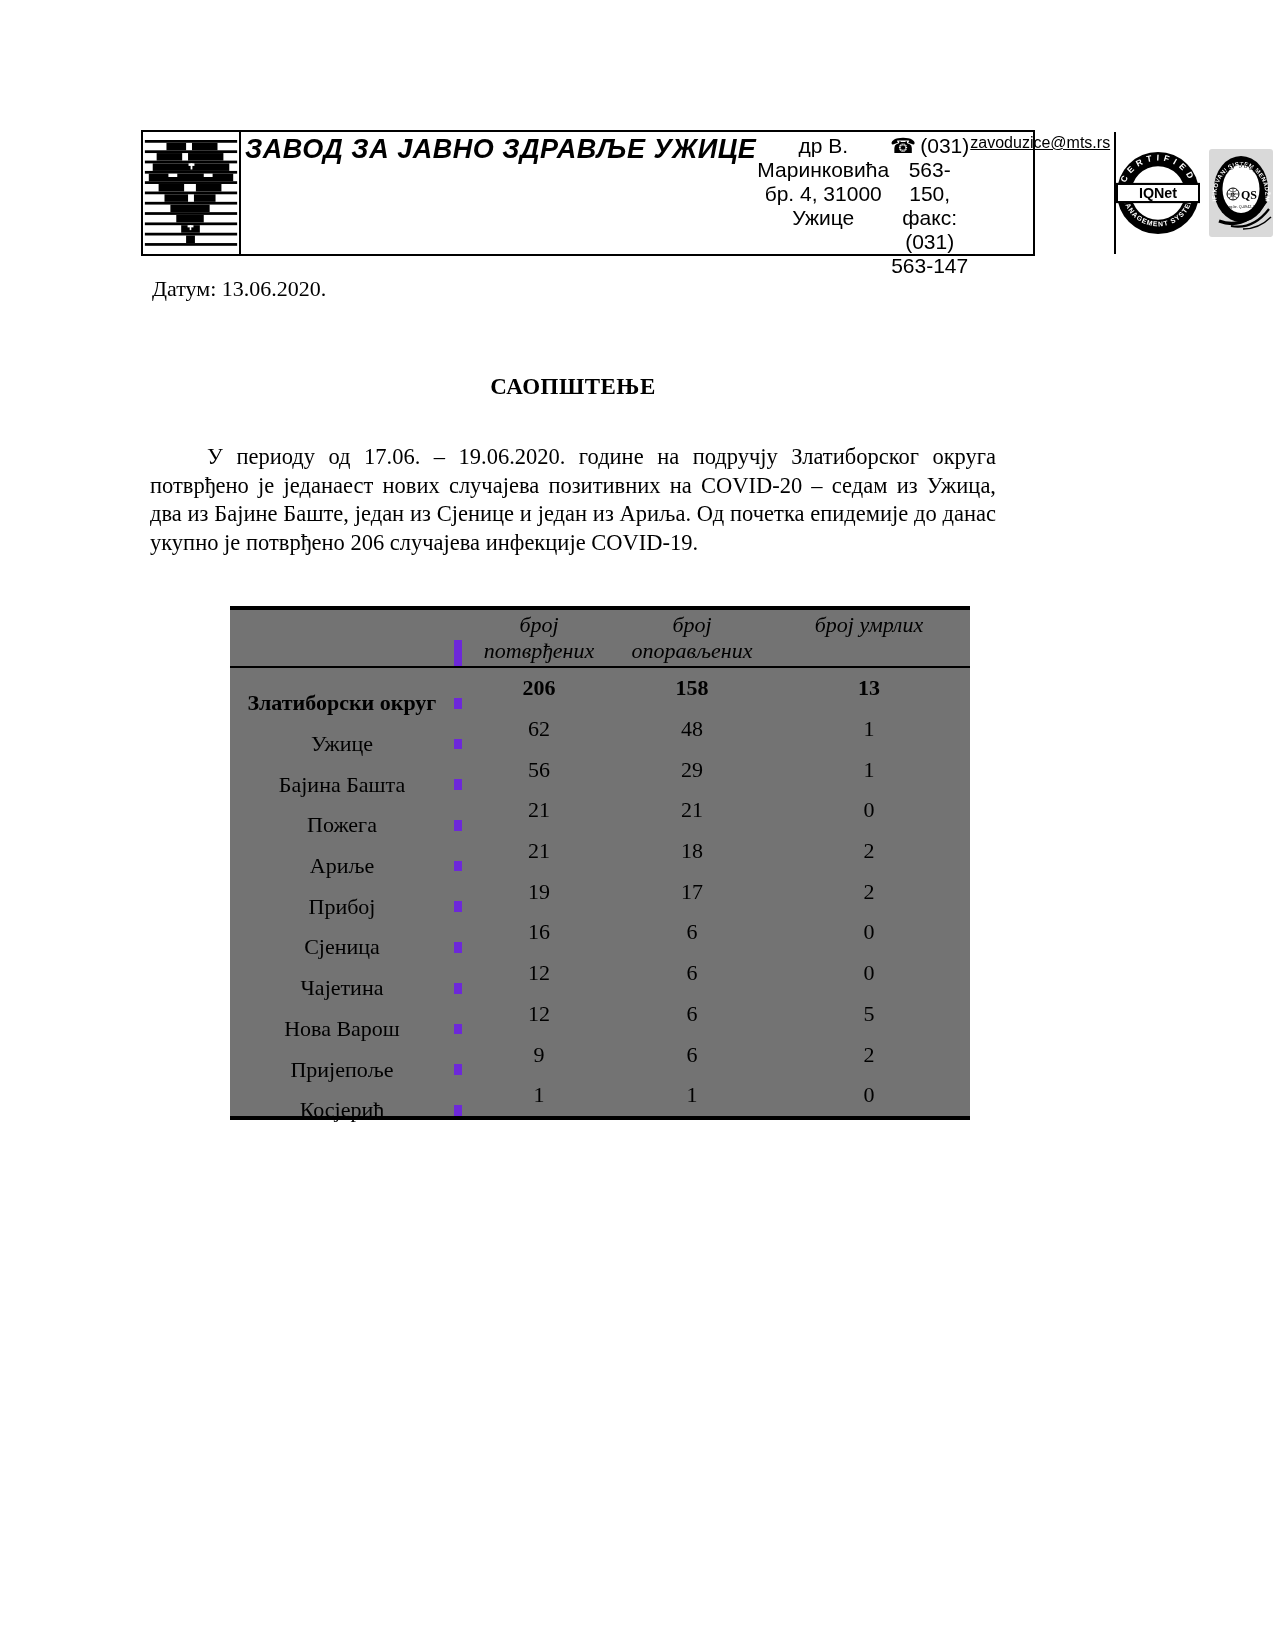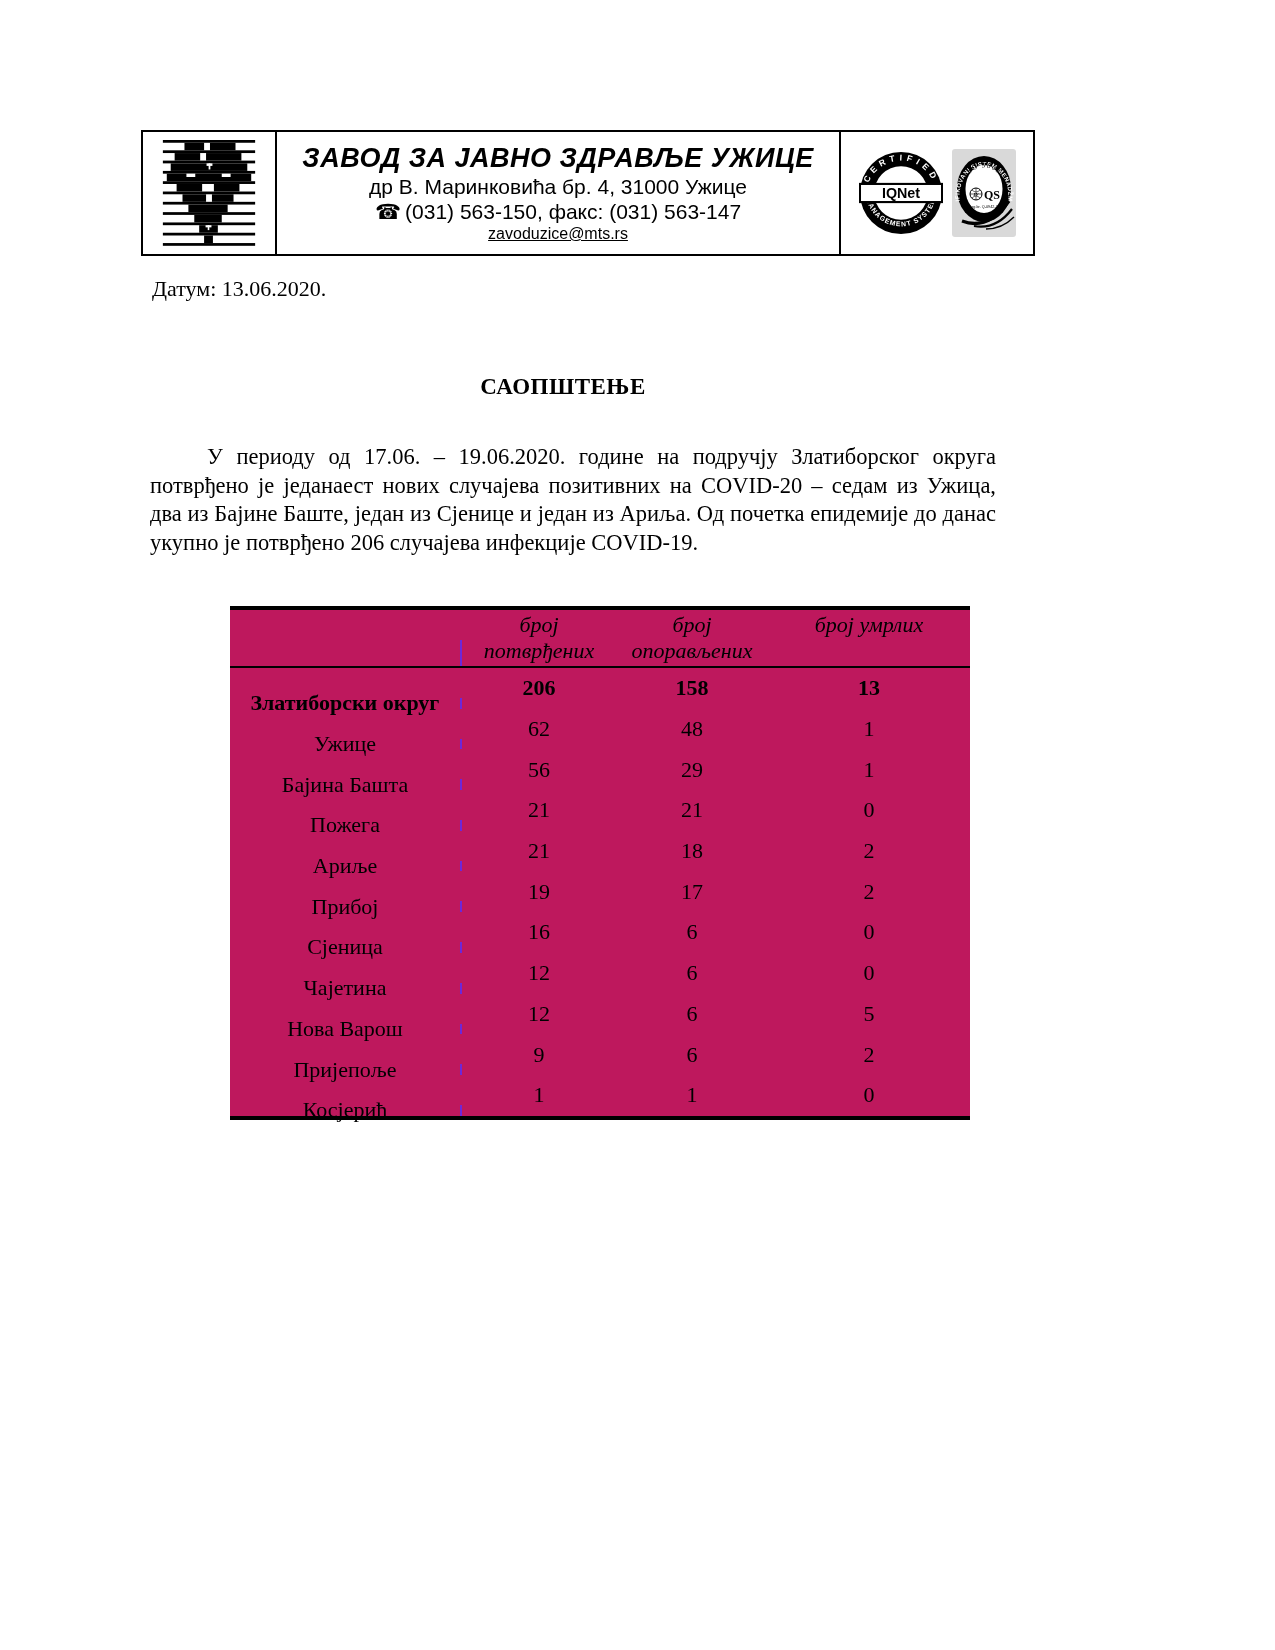--- a/index.html
+++ b/index.html
@@ -15,56 +15,56 @@
     position:absolute; left:141px; top:130px; width:894px; height:126px;
     border:2px solid #000; box-sizing:border-box; display:flex; background:#fff;
   }
   .logo-cell {
     width:134px; border-right:2px solid #000; box-sizing:border-box;
     display:flex; align-items:center; justify-content:center;
   }
   .info-cell {
     flex:1 1 auto; border-right:2px solid #000; box-sizing:border-box;
     font-family:"Liberation Sans", sans-serif; text-align:center;
-    display:flex; flex-direction:column; justify-content:center; gap:1px;
+    display:flex; flex-direction:row; justify-content:center; gap:1px;
     padding:2px 4px;
   }
   .org-name  { font-size:27px; font-weight:bold; font-style:italic; letter-spacing:.5px; white-space:nowrap; }
   .org-address, .org-phone { font-size:21px; }
   .org-email { font-size:16px; text-decoration:underline; }
   .phone-icon { font-size:21px; margin-right:4px; }
   .seals-cell {
     width:192px; box-sizing:border-box;
     display:flex; align-items:center; justify-content:center; gap:9px;
   }
 
   
   .date-line {
     position:absolute; left:152px; top:276px; font-size:22px;
   }
   .doc-title {
-    position:absolute; left:140px; top:374px; width:846px;
+    position:absolute; left:150px; top:374px; width:846px;
     text-align:center; font-weight:bold; font-size:23px; letter-spacing:.5px;
   }
   .paragraph {
     position:absolute; left:150px; top:443px; width:846px;
     font-size:22.5px; line-height:28.5px;
   }
   .para-line { text-align:justify; text-align-last:justify; }
   .para-line.first { text-indent:57px; }
   .para-line.last  { text-align-last:left; }
 
   
   .stats-table {
     position:absolute; left:230px; top:606px; width:740px;
     border-top:4px solid #000; border-bottom:4px solid #000;
-    box-sizing:border-box; font-size:22px; background:#be185d;
+    box-sizing:border-box; font-size:22px; background:#737373;
   }
   .thead { display:flex; border-bottom:2px solid #000; height:56px; font-style:italic; }
-  .c1 { width:232px; border-right:2px solid #6d28d9; box-sizing:border-box;margin-top:30px; }
+  .c1 { width:232px; border-right:8px solid #6d28d9; box-sizing:border-box;margin-top:30px; }
   .c2 { width:154px; }
   .c3 { width:152px; }
   .c4 { flex:1 1 auto; }
   .hc { text-align:center; padding-top:2px; line-height:26px; }
   .trow { display:flex; height:40.7px; }
   .trow .c1 { display:flex; align-items:center; justify-content:center; }
   .trow .num { display:flex; align-items:center; justify-content:center; text-align:right; }
   .trow.bold { font-weight:bold; }
 
   svg text { user-select:none; }

